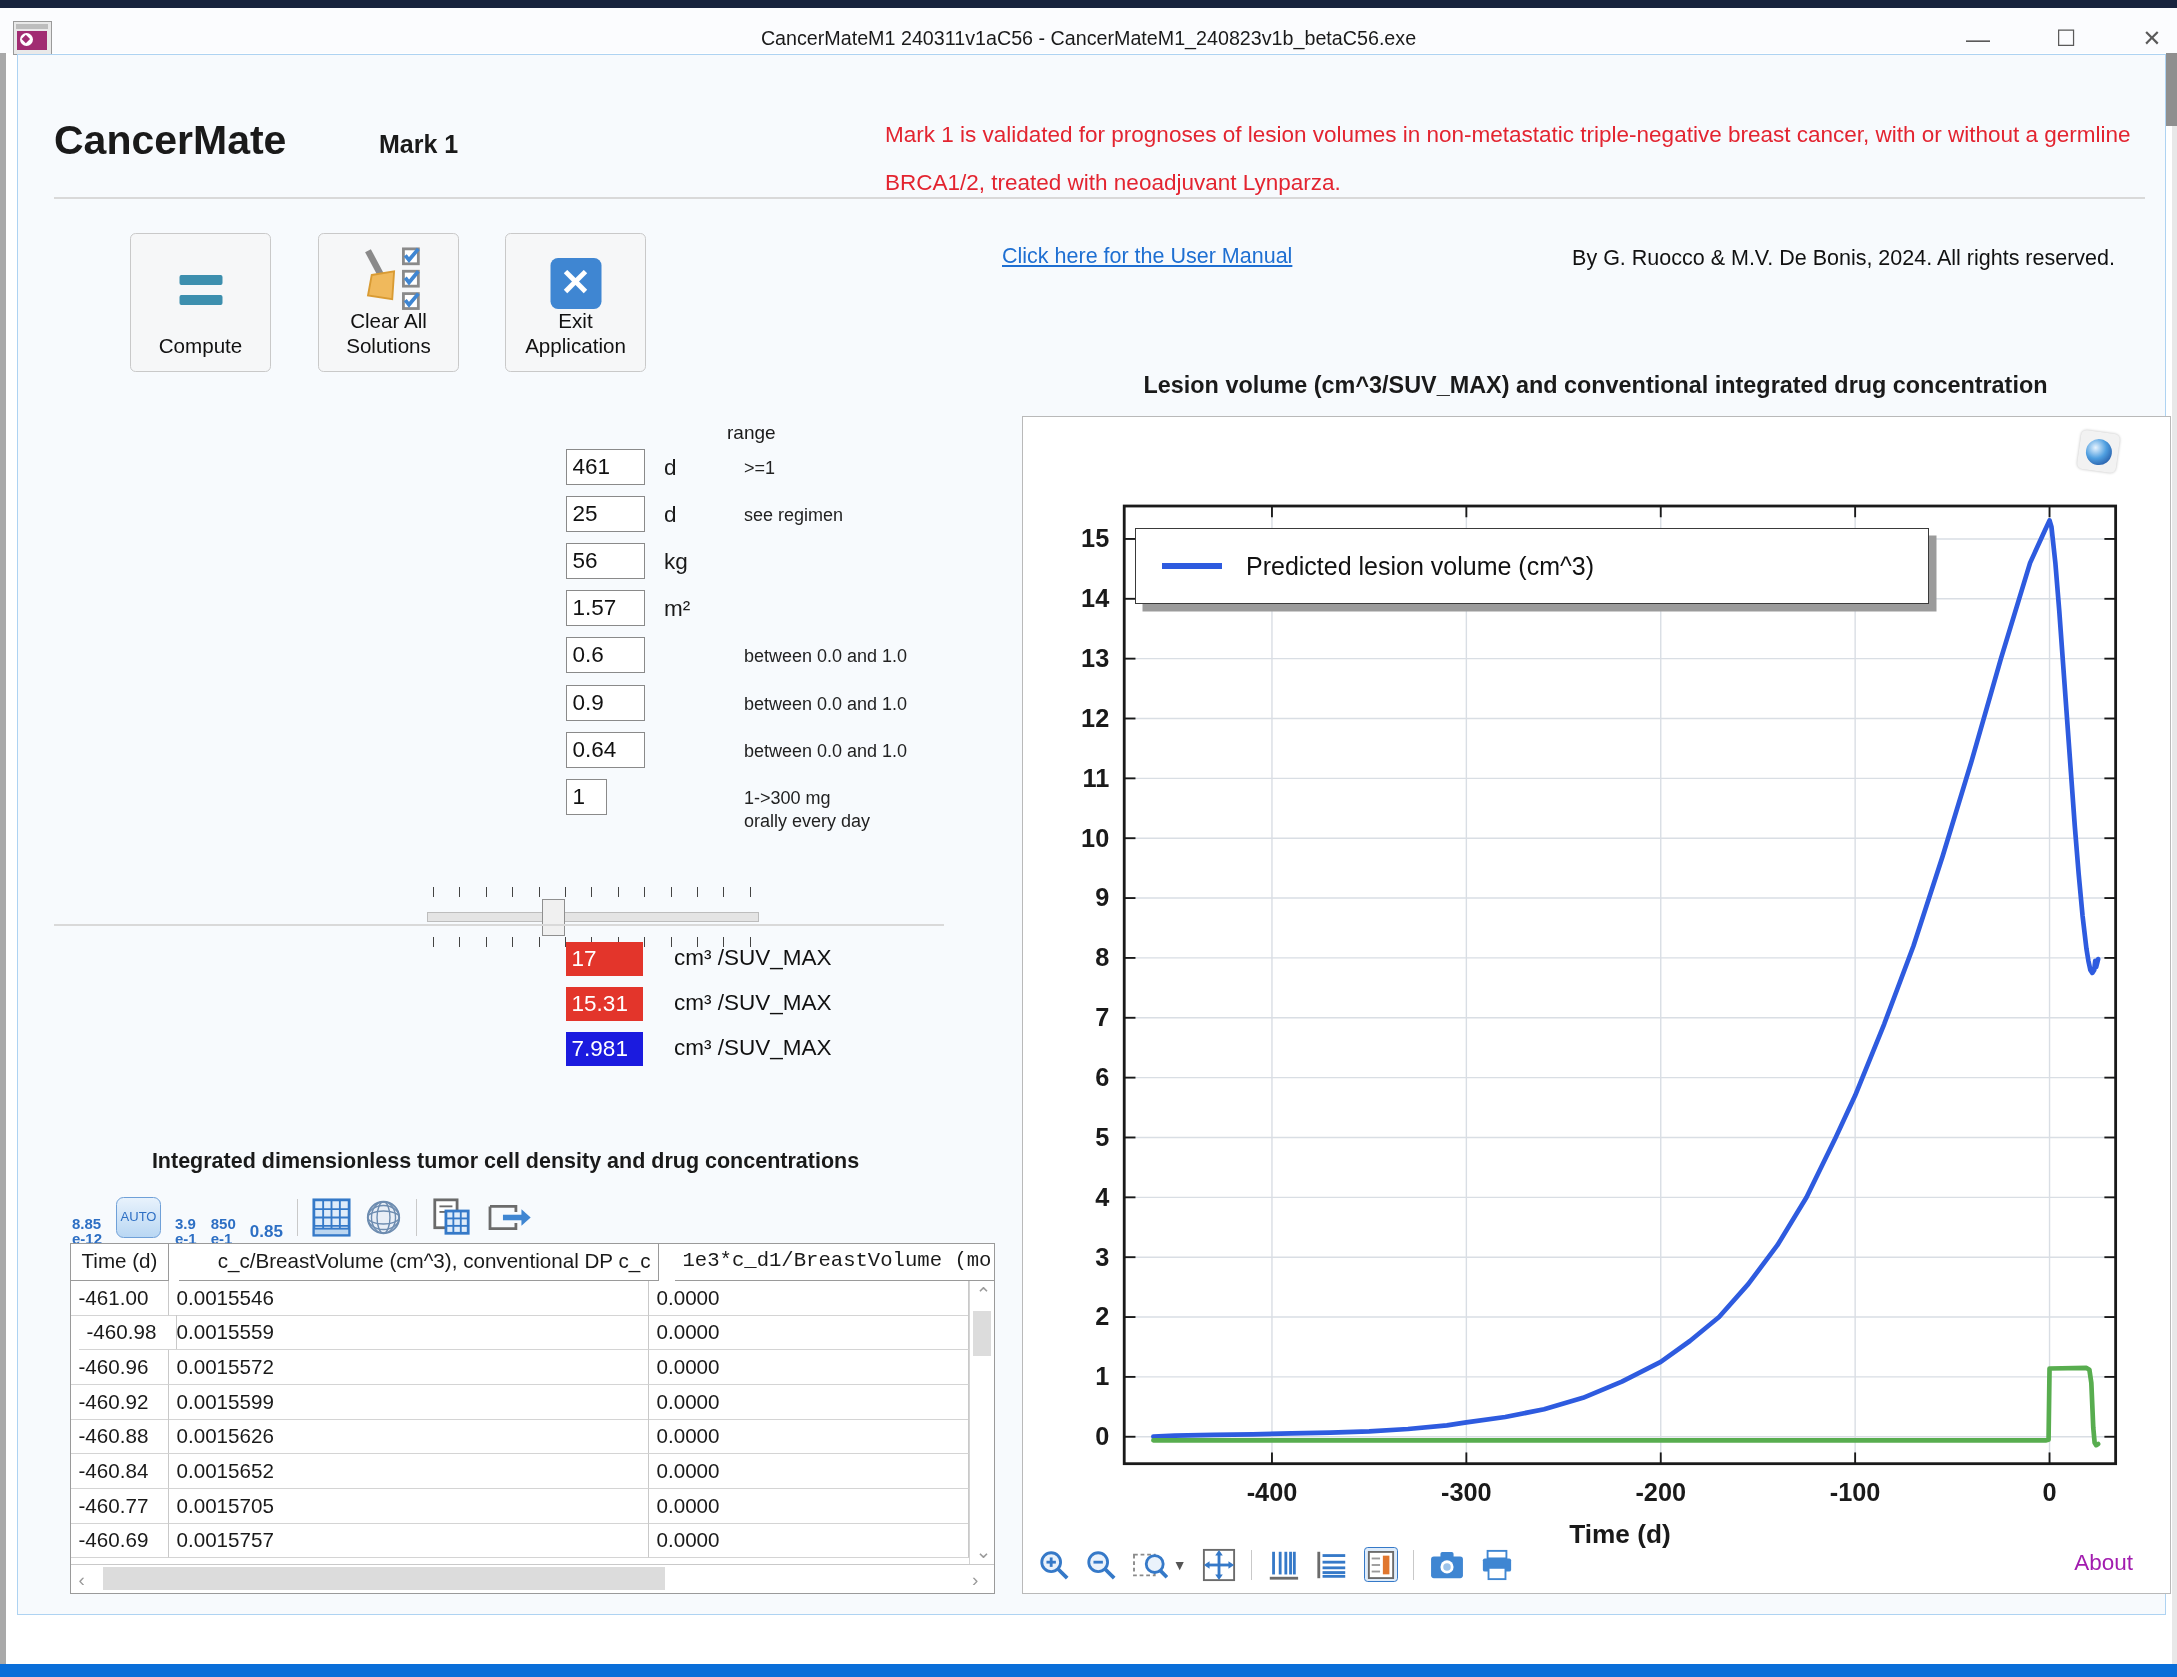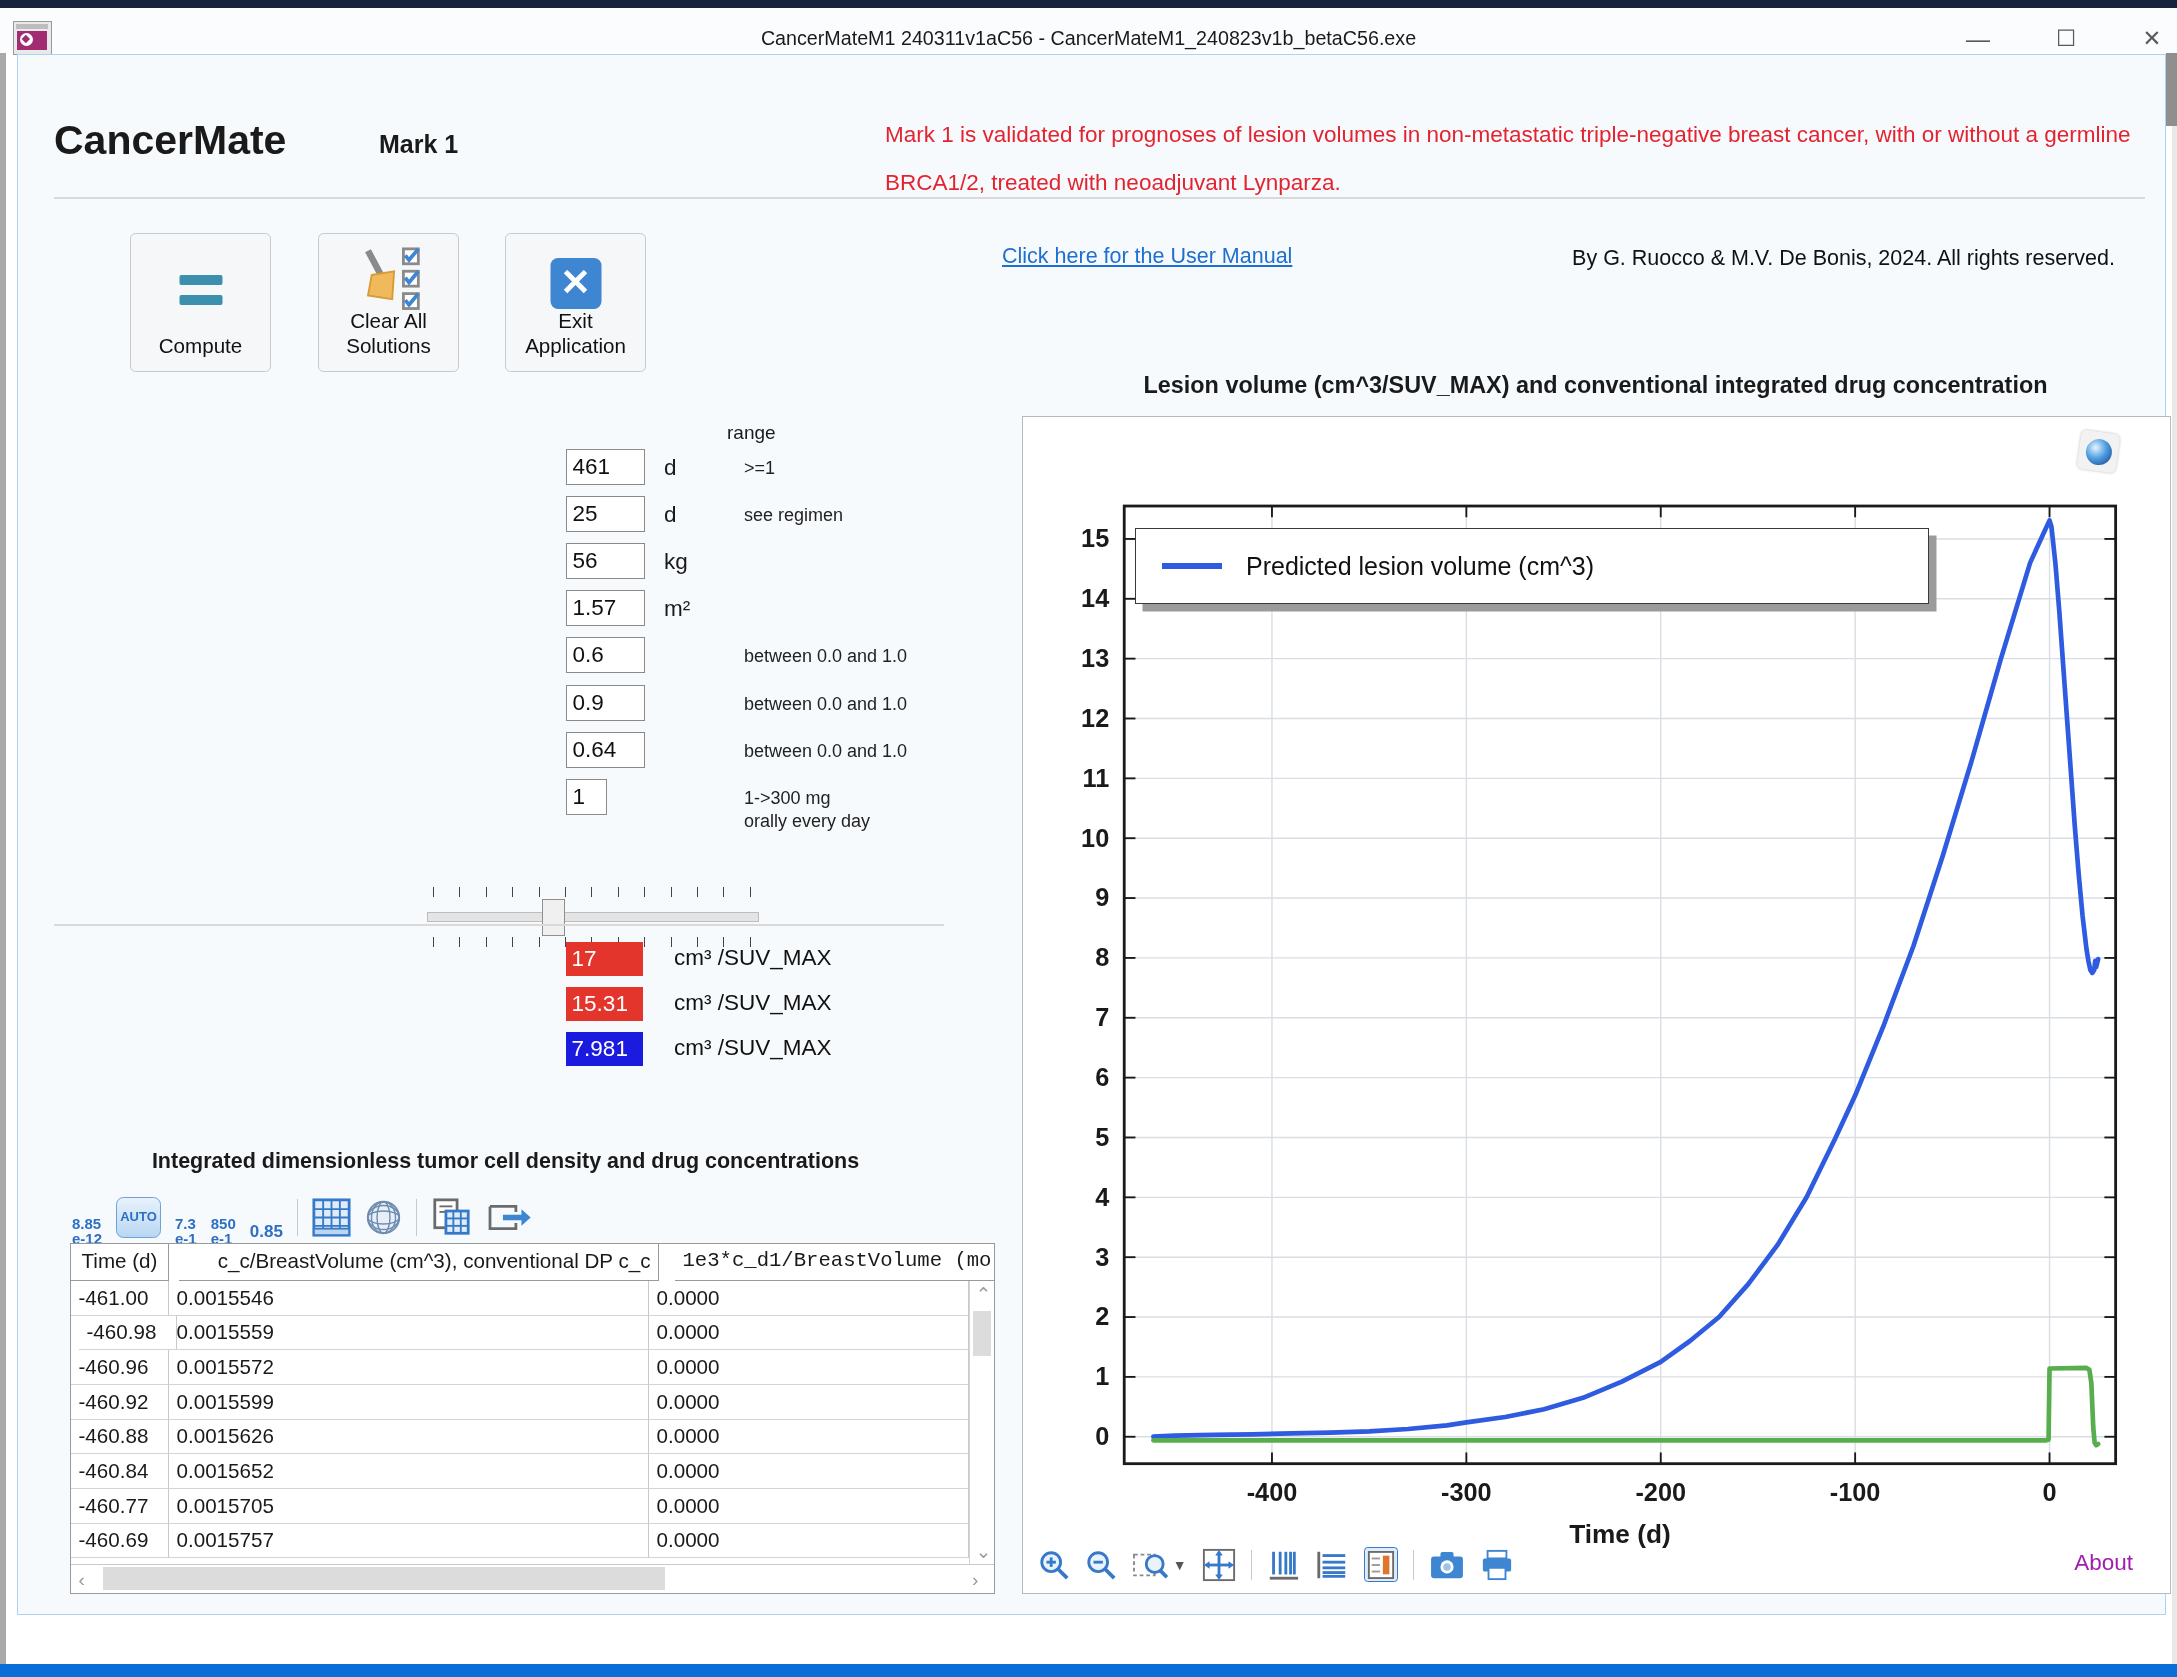--- a/index.html
+++ b/index.html
@@ -49,21 +49,21 @@
   #sthumb{position:absolute;left:120px;top:12px;width:20.6px;height:35px;background:#f0f0f0;border:0.9px solid #8f8f8f;}
   
   .rrow{position:absolute;height:36px;}
   .rval{position:absolute;left:548px;top:0;width:66px;color:#fff;font-size:22.5px;line-height:34px;padding:0 5.6px;}
   .runit{position:absolute;left:656px;top:2.8px;font-size:22.5px;color:#111;}
   #secTitle{left:52px;top:1094px;width:871px;text-align:center;font-size:21.5px;font-weight:600;}
   
   #ttoolbar{left:54px;top:1136px;height:52px;display:flex;align-items:center;gap:14px;color:#2d6fc4;}
   .stk{font-size:15px;line-height:15px;font-weight:600;text-align:left;margin-top:28px;}
   .autob{width:43px;height:39px;border:1.9px solid #6fa0d8;border-radius:7.5px;background:linear-gradient(#e8f2fc,#b9d7f3);
-     font-size:13px;font-weight:bold;color:#2d6fc4;text-align:center;line-height:37px;}
+     font-size:13px;font-weight:normal;color:#2d6fc4;text-align:center;line-height:37px;}
   .vsep{width:0.9px;height:37px;background:#c9c9c9;}
   
   #dtable{left:52px;top:1188px;width:923px;height:349px;background:#fff;border:0.9px solid #9a9a9a;}
   .th,.td{position:absolute;overflow:hidden;white-space:nowrap;font-size:20.6px;padding:4.7px 7.5px;box-sizing:border-box;}
   .th{font-weight:400;border-right:0.9px solid #9a9a9a;border-bottom:0.9px solid #9a9a9a;background:#fff;}
   .td{border-right:0.9px solid #c9c9c9;border-bottom:0.9px solid #d4d4d4;}
   .hsb{position:absolute;left:0;bottom:0;width:923px;height:28px;border-top:0.9px solid #c9c9c9;background:#fff;}
   .hsb .thumbh{position:absolute;left:32px;top:1.9px;width:562px;height:23.4px;background:#dcdcdc;}
   .sarrow{position:absolute;top:3.7px;color:#9a9a9a;font-size:19px;}
   .vsb{position:absolute;right:0;top:37px;width:24px;height:284px;border-left:0.9px solid #d4d4d4;background:#fff;}
@@ -243,21 +243,21 @@
           <div class="rval" style="background: rgb(27, 27, 223);">7.981</div>
           <div class="runit">cm³ /SUV_MAX</div>
         </div>
       </div>
 
     <div class="abs" id="secTitle">Integrated dimensionless tumor cell density and drug concentrations</div>
 
     <div class="abs" id="ttoolbar">
       <div class="stk"><span>8.85</span><br><span>e-12</span></div>
       <div class="autob">AUTO</div>
-      <div class="stk"><span>7.3</span><br><span>e-1</span></div>
+      <div class="stk"><span>3.9</span><br><span>e-1</span></div>
       <div class="stk"><span>850</span><br><span>e-1</span></div>
       <div class="stk" style="font-size:17px;">0.85</div>
       <div class="vsep"></div>
       <svg width="39" height="39" viewBox="0 0 42 42">
         <rect x="2" y="2" width="38" height="38" fill="#dfecfa" stroke="#3579c8" stroke-width="3"></rect>
         <g stroke="#3579c8" stroke-width="2">
             <line x1="2" y1="12" x2="40" y2="12"></line>
             <line x1="2" y1="21" x2="40" y2="21"></line>
             <line x1="2" y1="30" x2="40" y2="30"></line>
             <line x1="12" y1="2" x2="12" y2="33"></line>

